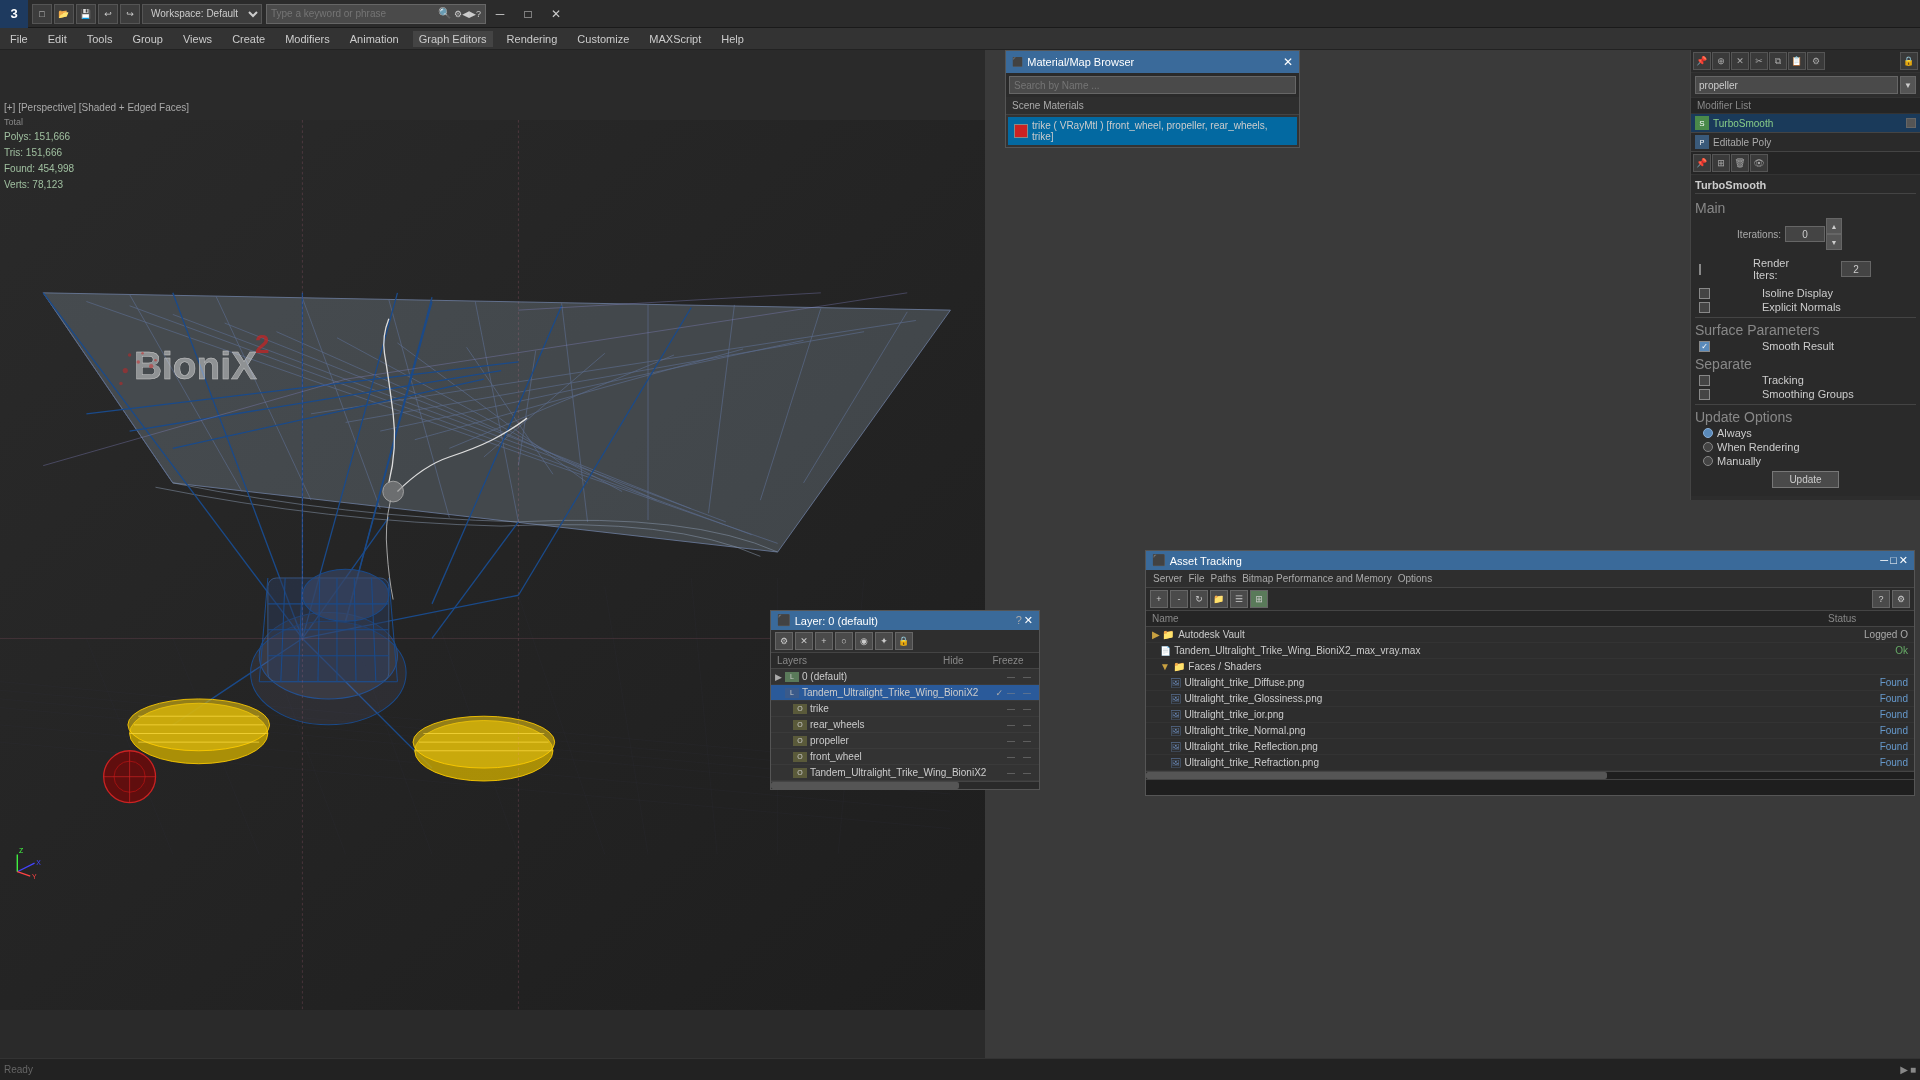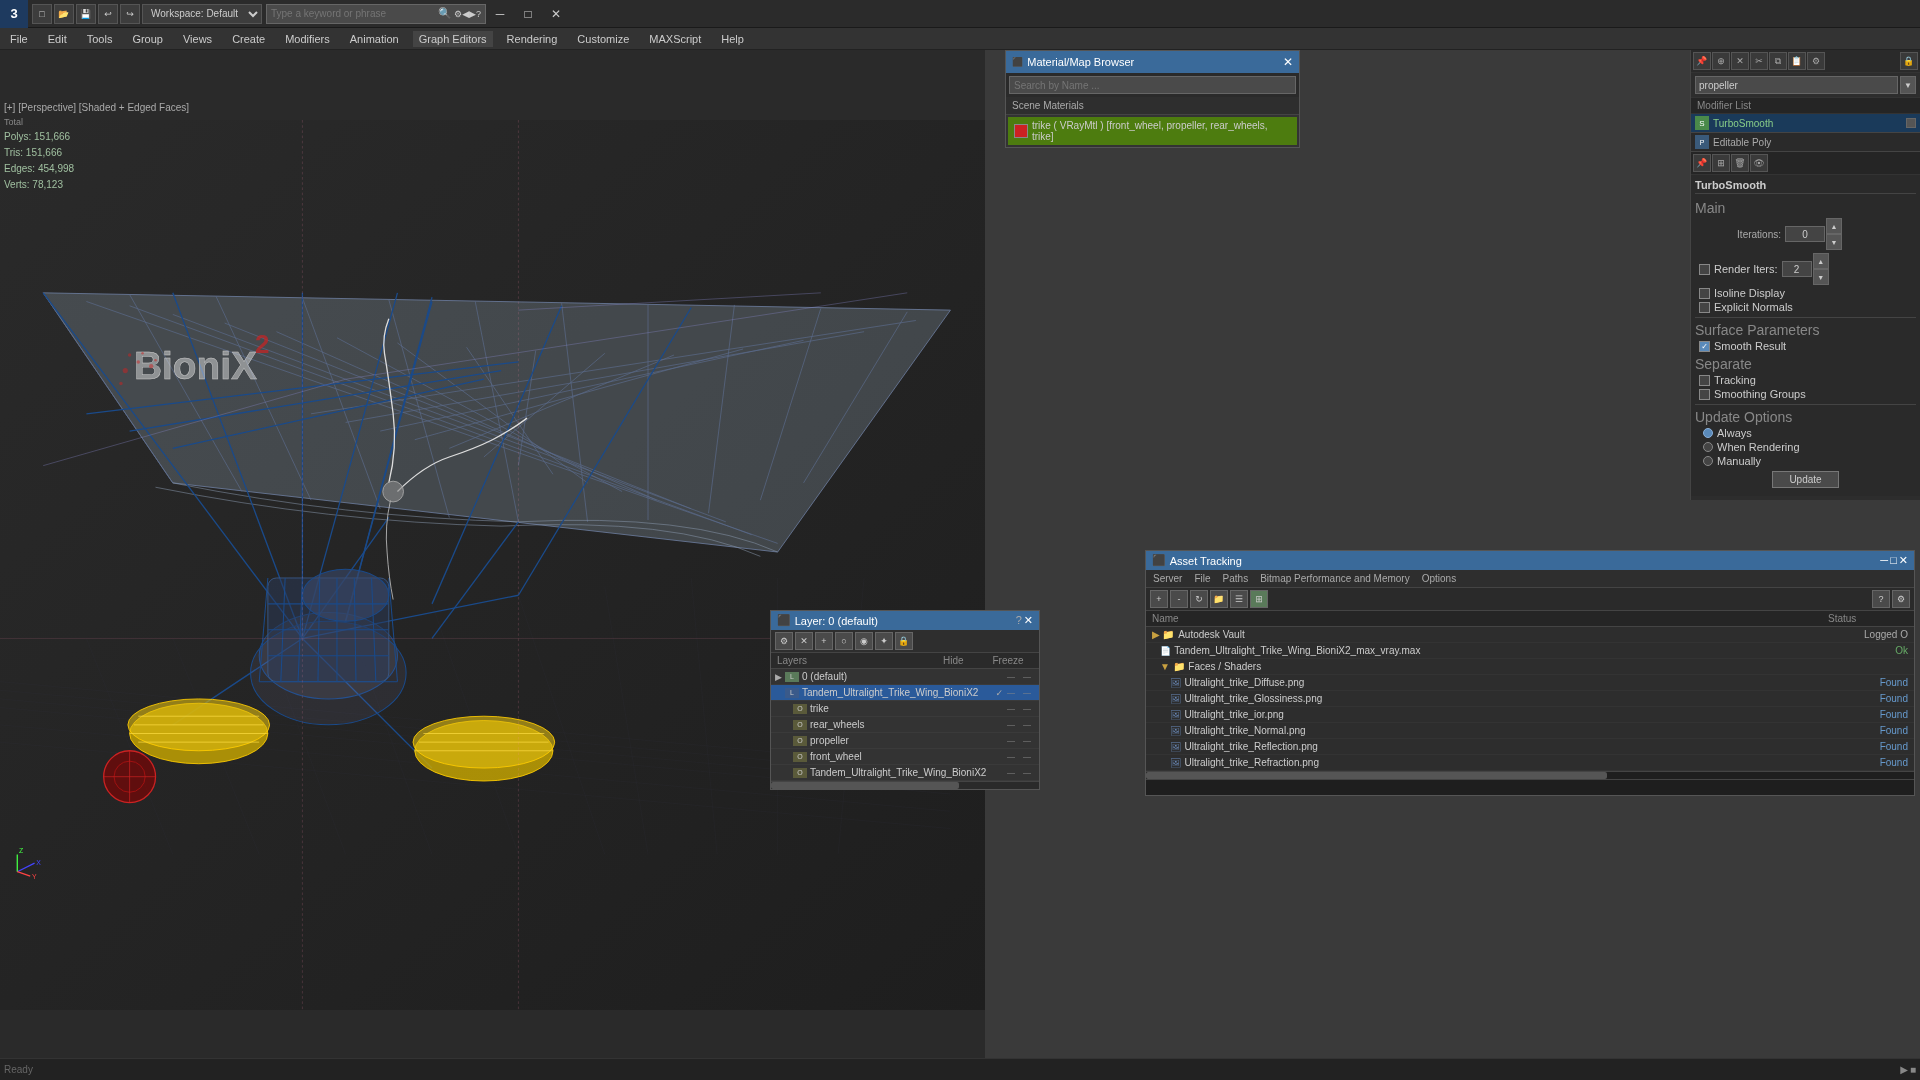--- a/index.html
+++ b/index.html
@@ -198,20 +198,21 @@
       color: #ccc;
       font-size: 10px;
       text-align: center;
       height: 16px;
     }
     .ts-checkbox-row {
       display: flex;
       align-items: center;
       margin-bottom: 2px;
       padding-left: 4px;
+      gap: 48px;
     }
     .ts-checkbox {
       width: 11px;
       height: 11px;
       border: 1px solid #888;
       background: #444;
       margin-right: 4px;
       display: flex;
       align-items: center;
       justify-content: center;
@@ -290,21 +291,21 @@
       padding: 3px 6px;
       font-size: 10px;
       color: #aaa;
       background: #2e2e2e;
       border-bottom: 1px solid #444;
     }
     .material-row {
       display: flex;
       align-items: center;
       padding: 3px 6px;
-      background: #4d7c0f;
+      background: #0369a1;
       margin: 2px;
       font-size: 10px;
       color: #ccc;
     }
     .material-swatch {
       width: 14px;
       height: 14px;
       background: #cc2222;
       margin-right: 4px;
       border: 1px solid #888;
@@ -426,21 +427,20 @@
       color: #fff;
       display: flex;
       align-items: center;
       justify-content: space-between;
     }
     #asset-menubar {
       background: #2e2e2e;
       padding: 2px 4px;
       display: flex;
       align-items: center;
-      gap: 6px;
       border-bottom: 1px solid #444;
       font-size: 10px;
     }
     .asset-menu-item {
       color: #aaa;
       cursor: pointer;
       padding: 1px 3px;
     }
     #asset-toolbar {
       background: #2a2a2a;
@@ -617,21 +617,21 @@
     <div style="color:#888; font-size:9px;">Total</div>
     <div>
       <span>Polys:</span>
       <span>151,666</span>
     </div>
     <div>
       <span>Tris:</span>
       <span>151,666</span>
     </div>
     <div>
-      <span>Edges:</span>
+      <span>Found:</span>
       <span>454,998</span>
     </div>
     <div>
       <span>Verts:</span>
       <span>78,123</span>
     </div>
   </div>
 
   <svg id="aircraft-svg" viewBox="0 0 1140 1030" xmlns="http://www.w3.org/2000/svg">
 

